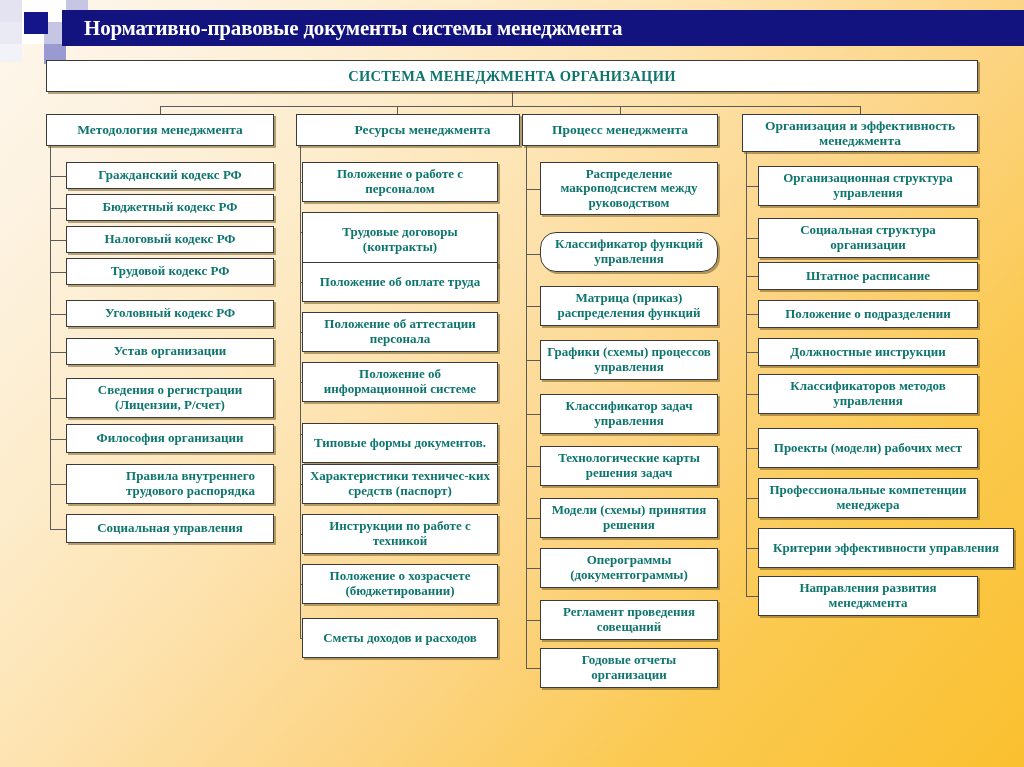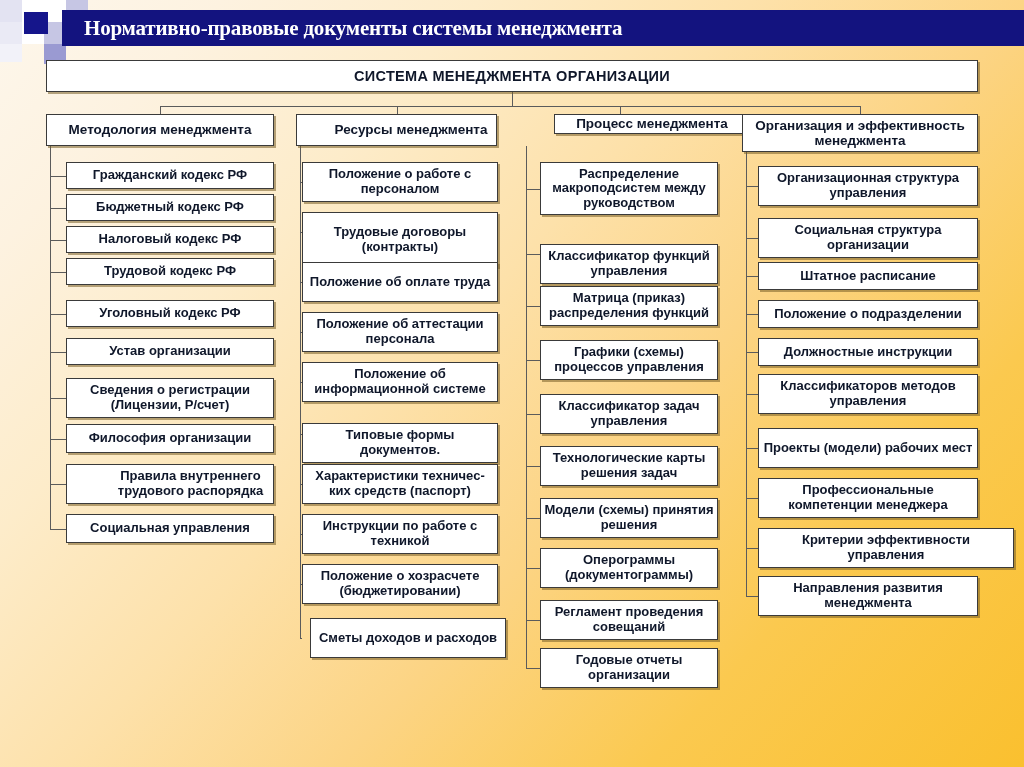--- a/index.html
+++ b/index.html
@@ -87,23 +87,23 @@
   .box {
     position: absolute;
     box-sizing: border-box;
     background: #ffffff;
     border: 1px solid #3a3a3a;
     box-shadow: 2px 2px 0 rgba(120, 95, 40, 0.55);
     display: flex;
     align-items: center;
     justify-content: flex-end;
     text-align: center;
-    font-family: Liberation Sans, sans-serif;
+    font-family: Liberation Serif, serif;
     font-weight: bold;
-    color: #0f172a;
+    color: #0f766e;
     line-height: 1.12;
     padding: 1px 3px;
   }
   .box.root {
     font-size: 14.5px;
     letter-spacing: 0.3px;
   }
   .box.header {
     font-size: 13.5px;
   }
@@ -227,21 +227,21 @@
       </div>
       <div class="box leaf" style="left: 66px; top: 424px; width: 208px; height: 29px;">
         <span class="lbl">Философия организации</span>
       </div>
       <div class="box leaf" style="left: 66px; top: 464px; width: 208px; height: 40px; padding-left: 44px;">
         <span class="lbl">Правила внутреннего трудового распорядка</span>
       </div>
       <div class="box leaf" style="left: 66px; top: 514px; width: 208px; height: 29px;">
         <span class="lbl">Социальная управления</span>
       </div>
-      <div class="box header" style="left: 296px; top: 114px; width: 201px; height: 32px; padding-left: 32px;">
+      <div class="box header" style="left: 296px; top: 114px; width: 224px; height: 32px; padding-left: 32px;">
         <span class="lbl">Ресурсы менеджмента</span>
       </div>
       <div class="box leaf" style="left: 302px; top: 162px; width: 196px; height: 40px;">
         <span class="lbl">Положение о работе с персоналом</span>
       </div>
       <div class="box leaf" style="left: 302px; top: 212px; width: 196px; height: 55px;">
         <span class="lbl">Трудовые договоры (контракты)</span>
       </div>
       <div class="box leaf" style="left: 302px; top: 262px; width: 196px; height: 40px;">
         <span class="lbl">Положение об оплате труда</span>
@@ -257,30 +257,30 @@
       </div>
       <div class="box leaf" style="left: 302px; top: 464px; width: 196px; height: 40px;">
         <span class="lbl">Характеристики техничес-ких средств (паспорт)</span>
       </div>
       <div class="box leaf" style="left: 302px; top: 514px; width: 196px; height: 40px;">
         <span class="lbl">Инструкции по работе с техникой</span>
       </div>
       <div class="box leaf" style="left: 302px; top: 564px; width: 196px; height: 40px;">
         <span class="lbl">Положение о хозрасчете (бюджетировании)</span>
       </div>
-      <div class="box leaf" style="left: 302px; top: 618px; width: 196px; height: 40px; margin-left: 8px;">
+      <div class="box leaf" style="left: 302px; top: 618px; width: 196px; height: 40px;">
         <span class="lbl">Сметы доходов и расходов</span>
       </div>
-      <div class="box header" style="left: 522px; top: 114px; width: 196px; height: 20px; margin-left: 32px;">
+      <div class="box header" style="left: 522px; top: 114px; width: 196px; height: 32px;">
         <span class="lbl">Процесс менеджмента</span>
       </div>
       <div class="box leaf" style="left: 540px; top: 162px; width: 178px; height: 53px;">
         <span class="lbl">Распределение макроподсистем между руководством</span>
       </div>
-      <div class="box leaf" style="left: 540px; top: 244px; width: 178px; height: 40px;">
+      <div class="box leaf" style="left: 540px; top: 232px; width: 178px; height: 40px; border-radius: 16px;">
         <span class="lbl">Классификатор функций управления</span>
       </div>
       <div class="box leaf" style="left: 540px; top: 286px; width: 178px; height: 40px;">
         <span class="lbl">Матрица (приказ) распределения функций</span>
       </div>
       <div class="box leaf" style="left: 540px; top: 340px; width: 178px; height: 40px;">
         <span class="lbl">Графики (схемы) процессов управления</span>
       </div>
       <div class="box leaf" style="left: 540px; top: 394px; width: 178px; height: 40px;">
         <span class="lbl">Классификатор задач управления</span>

